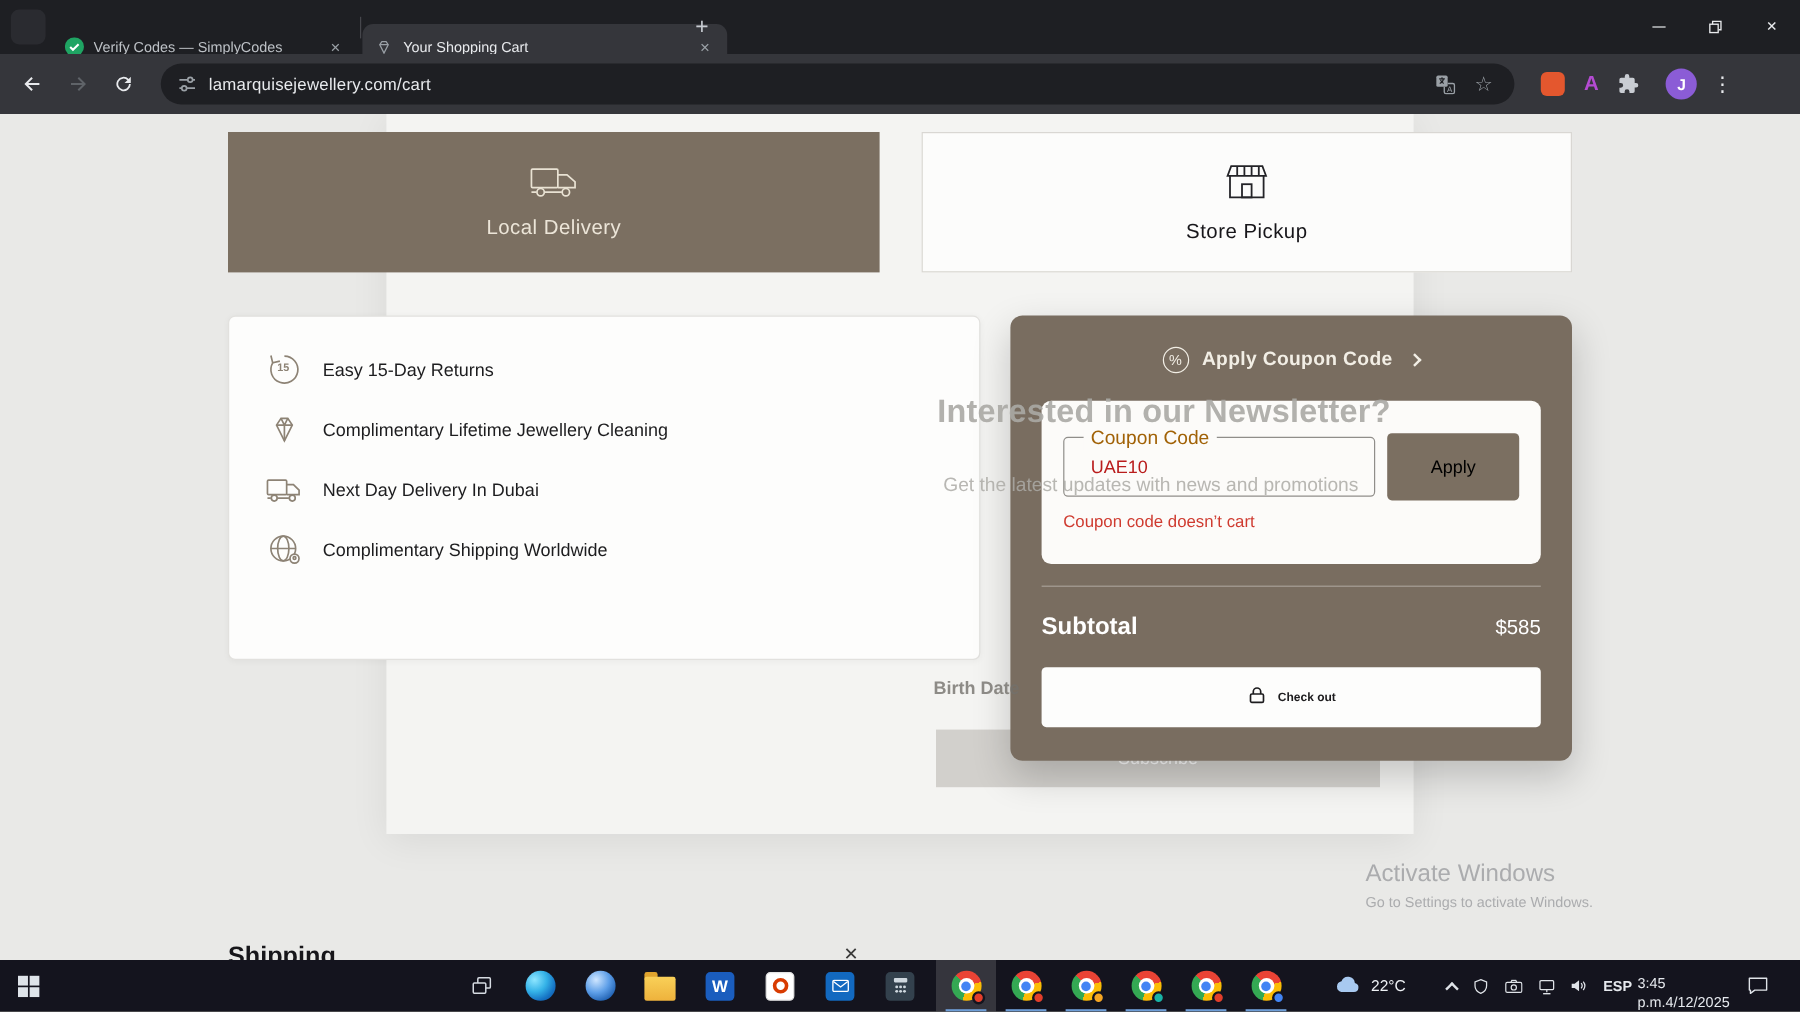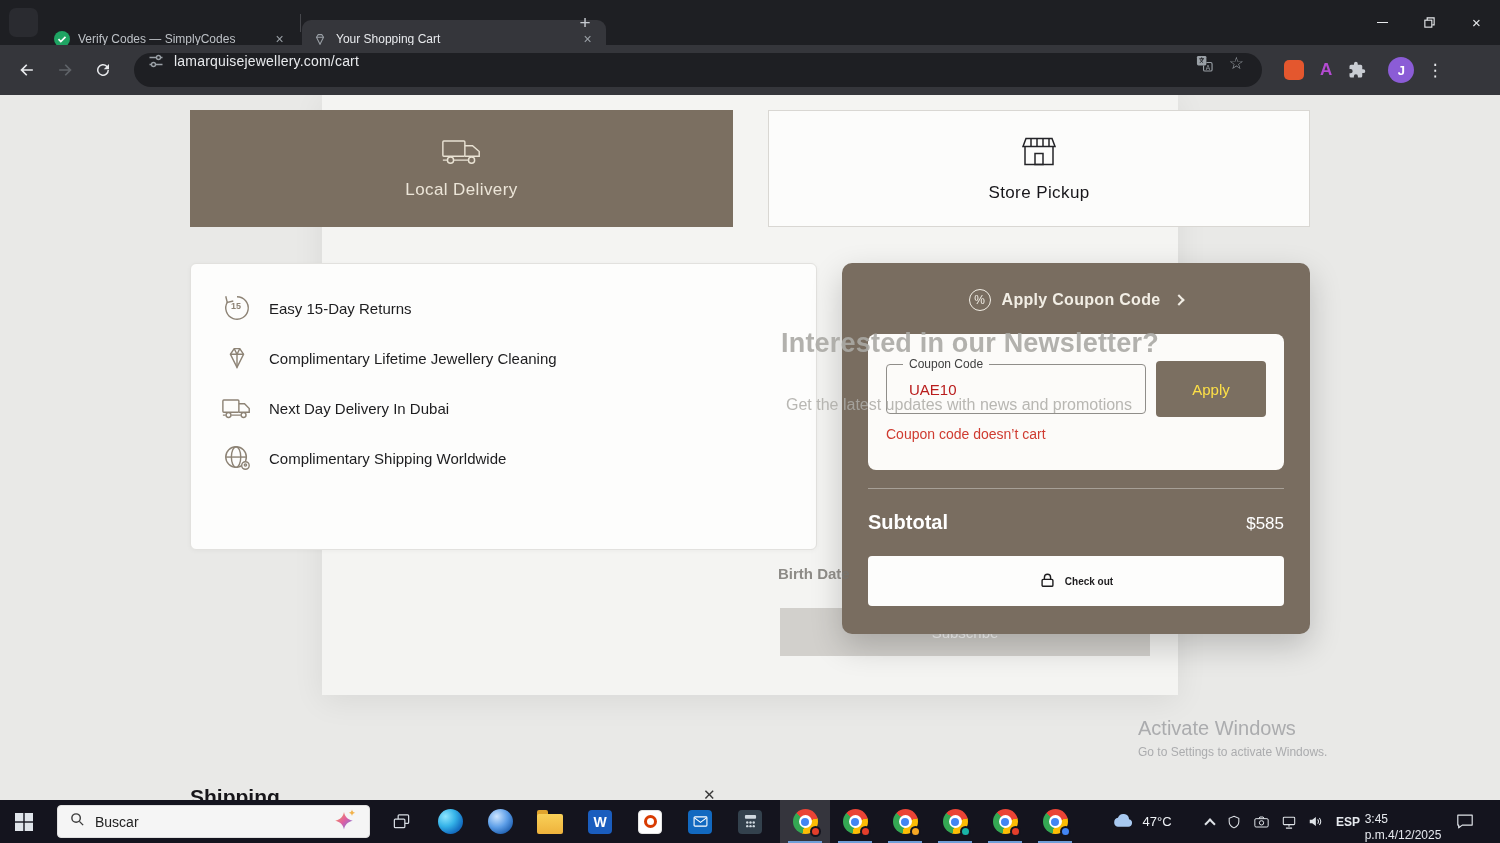--- a/index.html
+++ b/index.html
@@ -17,21 +17,21 @@
   .favicon{width:16px;height:16px;flex:none;display:flex;align-items:center;justify-content:center}
   .tab-sep{position:absolute;left:300px;top:14px;width:1px;height:18px;background:#46474c}
   .newtab{position:absolute;left:572px;top:10px;width:26px;height:26px;border-radius:50%;color:#c7cbd1;font-size:19px;line-height:25px;text-align:center}
   .win-controls{position:absolute;right:0;top:0;height:45px;display:flex}
   .wc{width:47px;height:45px;display:flex;align-items:center;justify-content:center;color:#e8eaed;font-size:15px}
   .min-line{width:11px;height:1.5px;background:#e8eaed}
 
   
   .toolbar{position:absolute;top:45px;left:0;width:1500px;height:50px;background:#35363b;display:flex;align-items:center}
   .navbtn{width:34px;height:34px;display:flex;align-items:center;justify-content:center;border-radius:50%;flex:none}
-  .omnibox{position:relative;height:34px;width:1128px;margin-left:14px;border-radius:17px;background:#1e1f23;display:flex;align-items:flex-start;padding:0 14px;flex:none}
+  .omnibox{position:relative;height:34px;width:1128px;margin-left:14px;border-radius:17px;background:#1e1f23;display:flex;align-items:center;padding:0 14px;flex:none}
   .url{color:#e8eaed;font-size:14px;margin-left:10px;letter-spacing:.2px}
   .omni-right{position:absolute;right:18px;display:flex;align-items:center;gap:16px}
   .star{color:#9aa0a6;font-size:17px}
   .ext{display:flex;align-items:center;justify-content:center;flex:none}
   .shield-ext{width:20px;height:20px;border-radius:5px;background:#e4572e;margin-left:22px}
   .a-ext{margin-left:16px;font-size:17px;font-weight:bold;color:#b44bd2}
   .puzzle-ext{margin-left:16px}
   .avatar{margin-left:22px;width:26px;height:26px;border-radius:50%;background:#8b5cd6;color:#fff;font-size:13px;font-weight:bold;display:flex;align-items:center;justify-content:center;flex:none}
   .kebab{margin-left:12px;color:#e8eaed;font-size:17px;width:18px;text-align:center}
 
@@ -52,23 +52,23 @@
   .ficon .badge15{position:absolute;left:0;top:9px;width:30px;text-align:center;font-size:9px;color:#8d8375;font-weight:bold}
   .feature-label{font-size:15px;color:#1d1d1f}
 
   .coupon-card{position:absolute;left:842px;top:168px;width:468px;height:371px;background:#796d60;border-radius:10px;box-shadow:0 12px 32px rgba(0,0,0,.2)}
   .coupon-header{position:absolute;top:26px;left:0;right:0;display:flex;align-items:center;justify-content:center;gap:11px;color:#f2eee5;cursor:pointer}
   .pct-circle{width:22px;height:22px;border:1.5px solid #f2eee5;border-radius:50%;display:flex;align-items:center;justify-content:center;font-size:12px}
   .hdr-label{font-size:16px;font-weight:bold;letter-spacing:.3px}
   .chev-r{width:8px;height:8px;border-top:2px solid #f2eee5;border-right:2px solid #f2eee5;transform:rotate(45deg);margin-left:4px}
   .inner-card{position:absolute;left:26px;top:71px;width:416px;height:136px;background:#fcfbf9;border-radius:8px}
   .field{position:absolute;left:18px;top:30px;width:260px;height:50px;border:1px solid #908e8a;border-radius:4px}
-  .field-label{position:absolute;top:-8px;left:16px;background:#fcfbf9;padding:0 6px;font-size:12px;color:#404040}
+  .field-label{position:absolute;top:-8px;left:16px;background:#fcfbf9;padding:0 6px;font-size:16px;color:#a16207}
   .coupon-input{position:absolute;left:0;top:0;width:100%;height:100%;border:0;background:transparent;padding:0 0 0 22px;font-size:15px;color:#b91c1c;font-family:inherit;outline:none}
-  .apply-btn{position:absolute;left:288px;top:27px;width:110px;height:56px;background:#7b6f61;border:0;border-radius:4px;color:#fde047;font-size:15px;font-family:inherit;cursor:pointer}
+  .apply-btn{position:absolute;left:288px;top:27px;width:110px;height:56px;background:#7b6f61;border:0;border-radius:4px;color:#000000;font-size:15px;font-family:inherit;cursor:pointer}
   .coupon-error{position:absolute;left:18px;top:92px;font-size:14px;color:#cf3b30}
   .coupon-divider{position:absolute;left:26px;right:26px;top:225px;height:1px;background:rgba(255,255,255,.35)}
   .subtotal-row{position:absolute;left:26px;right:26px;top:248px;display:flex;justify-content:space-between;align-items:baseline;color:#fff}
   .subtotal-label{font-size:20px;font-weight:bold}
   .subtotal-value{font-size:17px}
   .checkout-btn{position:absolute;left:26px;top:293px;width:416px;height:50px;background:#fdfdfc;border:0;border-radius:4px;display:flex;align-items:center;justify-content:center;gap:9px;font-size:10px;font-weight:bold;color:#1d1c1e;font-family:inherit;cursor:pointer}
 
   .ghost{position:absolute;pointer-events:none;white-space:nowrap}
   .ghost-title{left:781px;top:233px;font-size:27px;font-weight:bold;color:rgba(170,168,164,.9);letter-spacing:.2px}
   .ghost-sub{left:786px;top:301px;font-size:16px;color:rgba(172,170,166,.85)}
@@ -328,42 +328,20 @@
   <div class="taskbar">
     <div class="tb" style="left:0;width:48px">
       <svg viewBox="0 0 18 18" width="18" height="18" fill="#dfe4ea">
           <rect x="0" y="0" width="8.3" height="8.3"></rect>
           <rect x="9.7" y="0" width="8.3" height="8.3"></rect>
           <rect x="0" y="9.7" width="8.3" height="8.3"></rect>
           <rect x="9.7" y="9.7" width="8.3" height="8.3"></rect>
         </svg>
     </div>
 
-    <div class="searchbox">
-      <span>
-        <svg viewBox="0 0 16 16" width="15" height="15" fill="none" stroke="#3c3c3c" stroke-width="1.5">
-            <circle cx="6.5" cy="6.5" r="4.5"></circle>
-            <path d="M10 10l4 4"></path>
-          </svg>
-      </span>
-      <span class="search-text">Buscar</span>
-      <span>
-        <svg width="24" height="24" viewBox="0 0 24 24">
-            <defs>
-              <linearGradient id="cg1" x1="0" y1="0" x2="1" y2="1">
-                <stop offset="0" stop-color="#f6a14a"></stop>
-                <stop offset=".5" stop-color="#e05fa0"></stop>
-                <stop offset="1" stop-color="#5a7bf0"></stop>
-              </linearGradient>
-            </defs>
-            <path fill="url(#cg1)" d="M11 4c.9 4.8 3.7 7.6 8.8 8.8-5.1 1.2-7.9 4-8.8 8.8-.9-4.8-3.7-7.6-8.8-8.8C7.3 11.6 10.1 8.8 11 4z"></path>
-            <path fill="#f2b24a" d="M19 1.5c.3 1.9 1.4 3 3.3 3.3-1.9.3-3 1.4-3.3 3.3-.3-1.9-1.4-3-3.3-3.3 1.9-.3 3-1.4 3.3-3.3z"></path>
-          </svg>
-      </span>
-    </div>
 
     <div class="tb" style="left:378px;width:46px">
       <svg viewBox="0 0 20 20" width="19" height="19" fill="none" stroke="#d6dbe2" stroke-width="1.3">
           <rect x="6.5" y="3" width="11" height="9" rx="1"></rect>
           <rect x="2.5" y="7.5" width="11" height="9" rx="1" fill="#14141e"></rect>
         </svg>
     </div>
 
     <div class="tb slot" style="left:425px">
         <div class="edge-ico"></div>
@@ -436,21 +414,21 @@
           <span class="badge" style="background:#4285f4"></span>
         </div>
       </div>
 
     <div class="tb weather" style="left:1092px;width:100px">
       <span>
         <svg viewBox="0 0 24 16" width="23" height="16">
             <path d="M6 15h11a4 4 0 0 0 .8-7.9A6 6 0 0 0 6.2 5.6 4.8 4.8 0 0 0 6 15z" fill="#a8c9f0"></path>
           </svg>
       </span>
-      <span>47°C</span>
+      <span>22°C</span>
     </div>
 
     <div class="tb" style="left:1200px;width:20px">
         <span class="chevron-up"></span>
       </div>
 
     <div class="tb" style="left:1222px;width:24px">
       <svg viewBox="0 0 16 16" width="14" height="14" fill="none" stroke="#dfe3e8" stroke-width="1.2">
           <path d="M8 1.5l5.5 2.2v4c0 3.4-2.2 5.6-5.5 7-3.3-1.4-5.5-3.6-5.5-7v-4z"></path>
         </svg>

